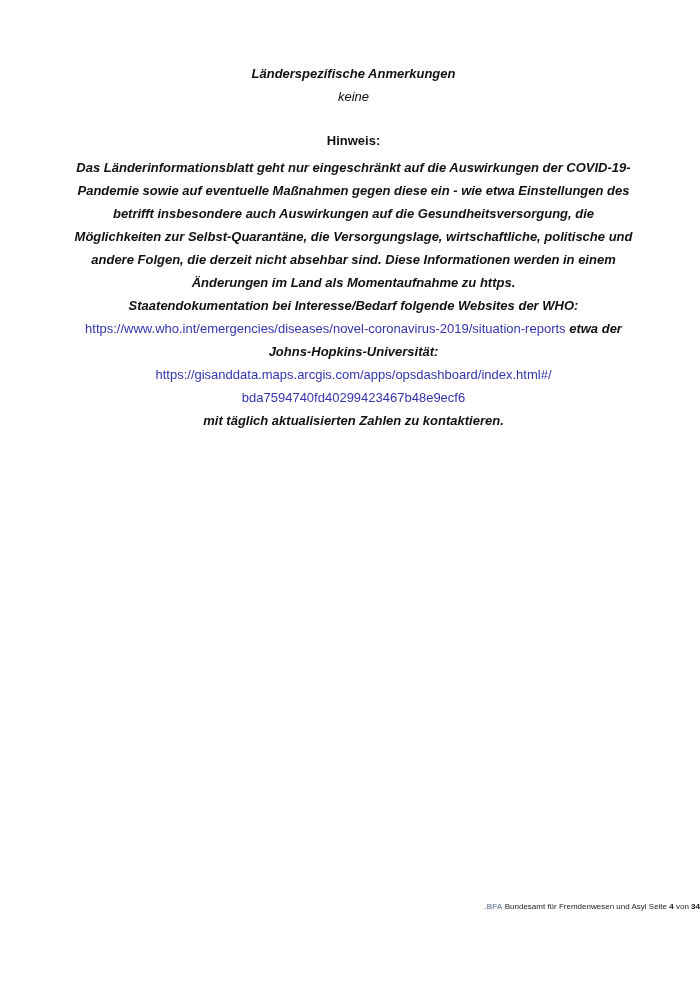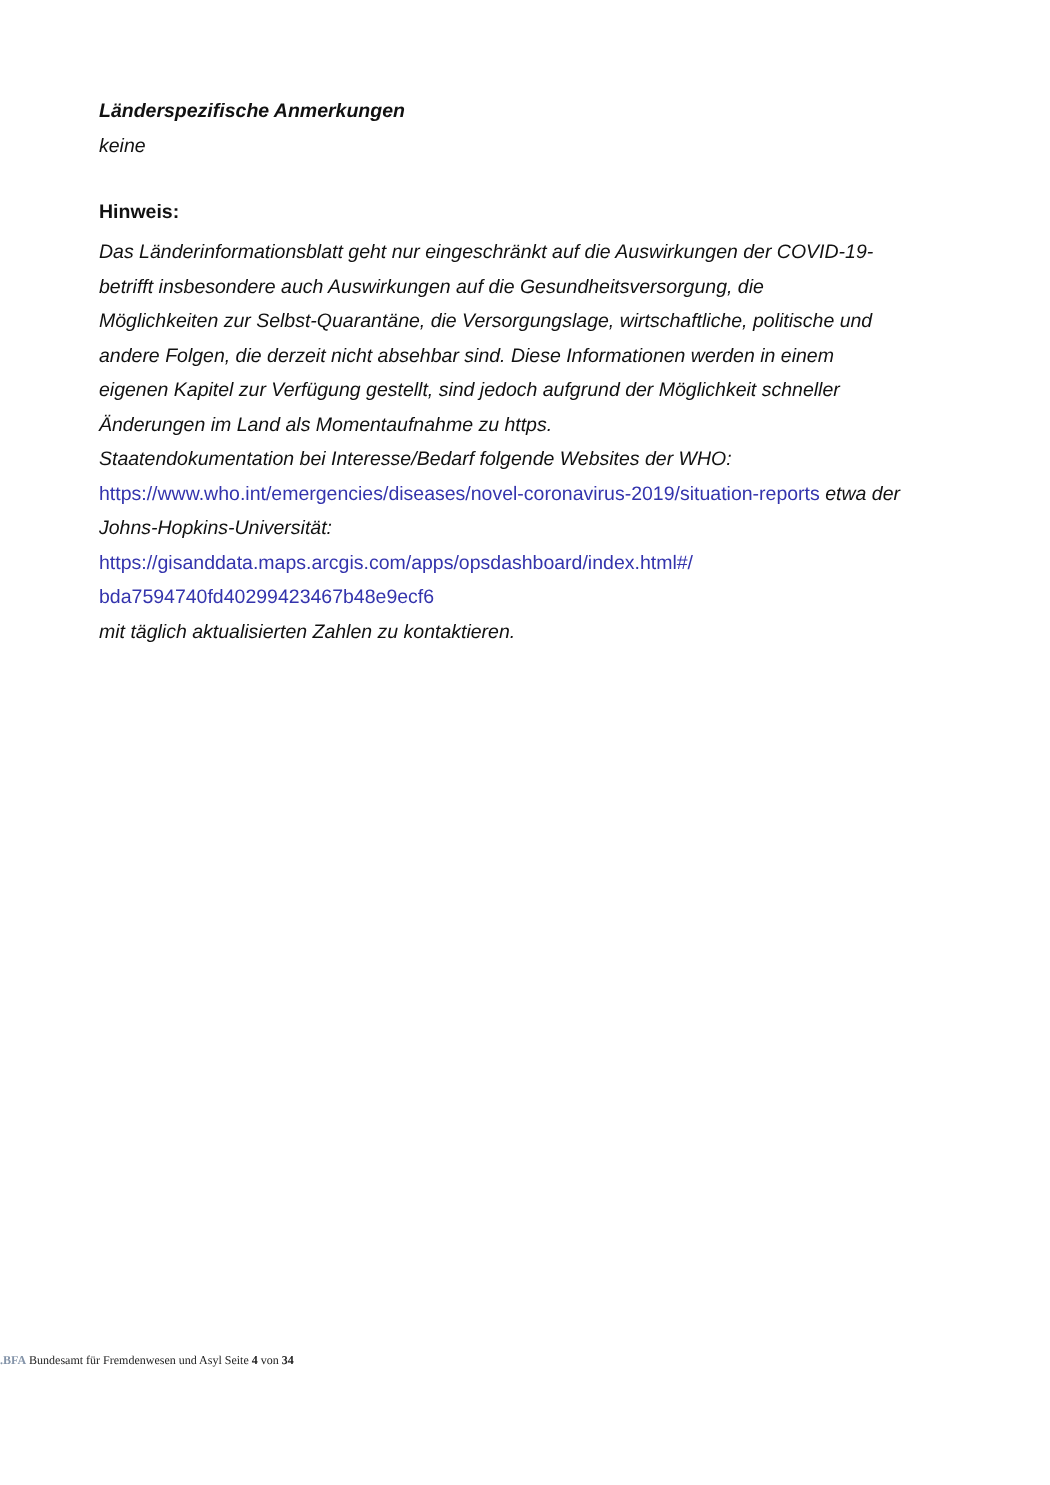--- a/index.html
+++ b/index.html
@@ -23,55 +23,55 @@
   .content{
     position:absolute;
     left:66px;top:62px;
     width:575px;
   }
   .line{
     height:23px;
     line-height:23px;
     font-size:13px;
     white-space:pre;
+    text-align:center;
   }
   .h1{
     font-weight:bold;
     font-style:italic;
   }
   .keine{
     font-style:italic;
     font-weight:normal;
   }
   .gap1{height:21px;}
   .gap2{height:4px;}
   .hinweis{
     font-weight:bold;
     font-style:normal;
   }
   .seg-text{
-    font-weight:normal;
+    font-weight:bold;
     font-style:italic;
     color:var(--text);
   }
   .seg-link{
     font-weight:normal;
     font-style:normal;
     color:var(--link);
     cursor:pointer;
   }
   .footer{
     position:absolute;
     left:0;top:901px;
-    width:583px;
-    text-align:left;
+    width:700px;
+    text-align:right;
     font-size:8px;
     line-height:11px;
     color:#222222;
-    font-family:Liberation Serif, serif;
   }
   .footer .logo{
     color:var(--logo);
     font-weight:bold;
   }
   .footer .b{
     font-weight:bold;
   }
 </style>
 </head>
@@ -79,24 +79,24 @@
 
 <div class="sheet">
   <div class="content">
     <div class="line h1">Länderspezifische Anmerkungen</div>
     <div class="line keine">keine</div>
     <div class="gap1"></div>
     <div class="line hinweis">Hinweis:</div>
     <div class="gap2"></div>
     <div>
         <div class="line"><span class="seg-text">Das Länderinformationsblatt geht nur eingeschränkt auf die Auswirkungen der COVID-19-</span></div>
+        <div class="line"><span class="seg-text">Pandemie sowie auf eventuelle Maßnahmen gegen diese ein - wie etwa Einstellungen des</span></div>
         <div class="line"><span class="seg-text">betrifft insbesondere auch Auswirkungen auf die Gesundheitsversorgung, die</span></div>
         <div class="line"><span class="seg-text">Möglichkeiten zur Selbst-Quarantäne, die Versorgungslage, wirtschaftliche, politische und</span></div>
         <div class="line"><span class="seg-text">andere Folgen, die derzeit nicht absehbar sind. Diese Informationen werden in einem</span></div>
-        <div class="line"><span class="seg-text">eigenen Kapitel zur Verfügung gestellt, sind jedoch aufgrund der Möglichkeit schneller</span></div>
         <div class="line"><span class="seg-text">Änderungen im Land als Momentaufnahme zu https.</span></div>
         <div class="line"><span class="seg-text">Staatendokumentation bei Interesse/Bedarf folgende Websites der WHO:</span></div>
         <div class="line"><span class="seg-link">https://www.who.int/emergencies/diseases/novel-coronavirus-2019/situation-reports</span><span class="seg-text"> etwa der</span></div>
         <div class="line"><span class="seg-text">Johns-Hopkins-Universität:</span></div>
         <div class="line"><span class="seg-link">https://gisanddata.maps.arcgis.com/apps/opsdashboard/index.html#/</span></div>
         <div class="line"><span class="seg-link">bda7594740fd40299423467b48e9ecf6</span></div>
         <div class="line"><span class="seg-text">mit täglich aktualisierten Zahlen zu kontaktieren.</span></div>
       </div>
   </div>
 

